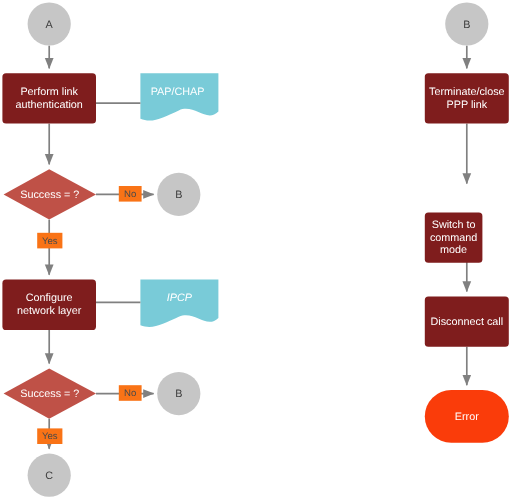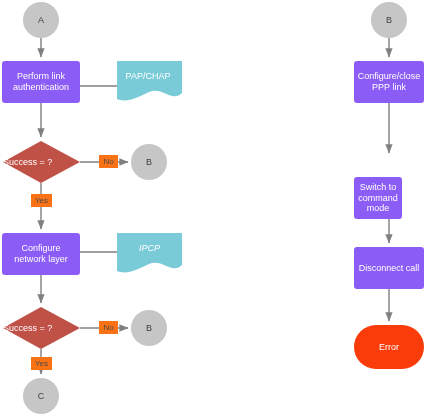--- a/index.html
+++ b/index.html
@@ -29,21 +29,21 @@
   .node {
     position: absolute;
     box-sizing: border-box;
     display: flex;
     align-items: center;
     justify-content: center;
     text-align: center;
     line-height: 1.18;
   }
   .proc {
-    background: #8b5cf6;
+    background: #7f1d1d;
     color: #ffffff;
     font-size: 9px;
     border-radius: 3px;
   }
   .terminator-circle {
     background: #c6c6c6;
     color: #3d3d3d;
     border-radius: 50%;
     font-size: 9px;
   }
@@ -52,20 +52,21 @@
     color: #ffffff;
     font-size: 9px;
     border-radius: 999px;
   }
   .decision-label {
     position: absolute;
     color: #ffffff;
     font-size: 9px;
     display: flex;
     align-items: center;
+    justify-content: center;
     text-align: center;
     pointer-events: none;
   }
   .doc-label {
     position: absolute;
     color: #ffffff;
     font-size: 9px;
     display: flex;
     align-items: center;
     justify-content: center;
@@ -179,21 +180,21 @@
 
   <div class="node terminator-circle" style="left:23px; top:378px; width:36px; height:36px;">
     <span>C</span>
   </div>
 
   <div class="node terminator-circle" style="left:371px; top:2px; width:36px; height:36px;">
     <span>B</span>
   </div>
 
   <div class="node proc" style="left:354px; top:61px; width:70px; height:42px; padding:0 3px;">
-    <span>Configure/close PPP link</span>
+    <span>Terminate/close PPP link</span>
   </div>
 
   <div class="node proc" style="left:354px; top:157px; width:48px; height:42px; padding:0 20px;margin-top:20px;">
     <span>Switch to command mode</span>
   </div>
 
   <div class="node proc" style="left:354px; top:247px; width:70px; height:42px; padding:12px 3px;">
     <span>Disconnect call</span>
   </div>
 

